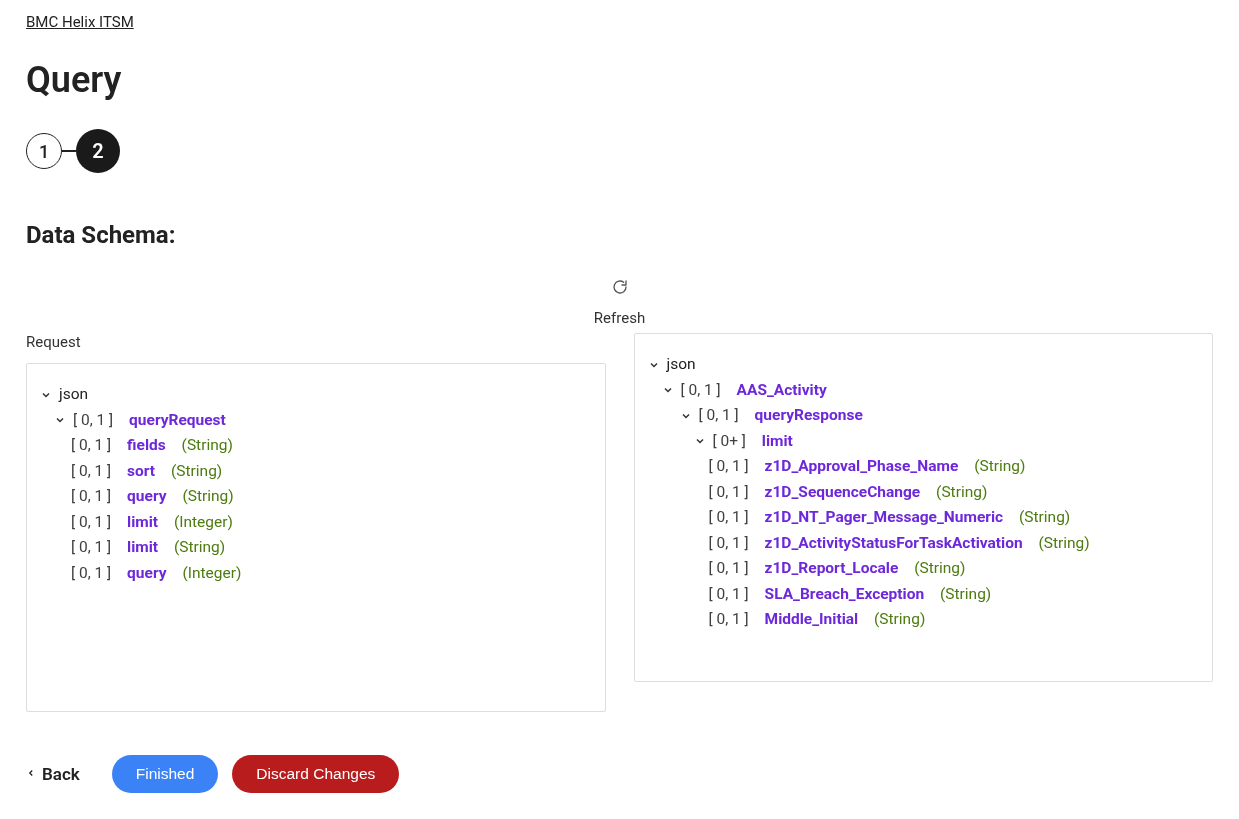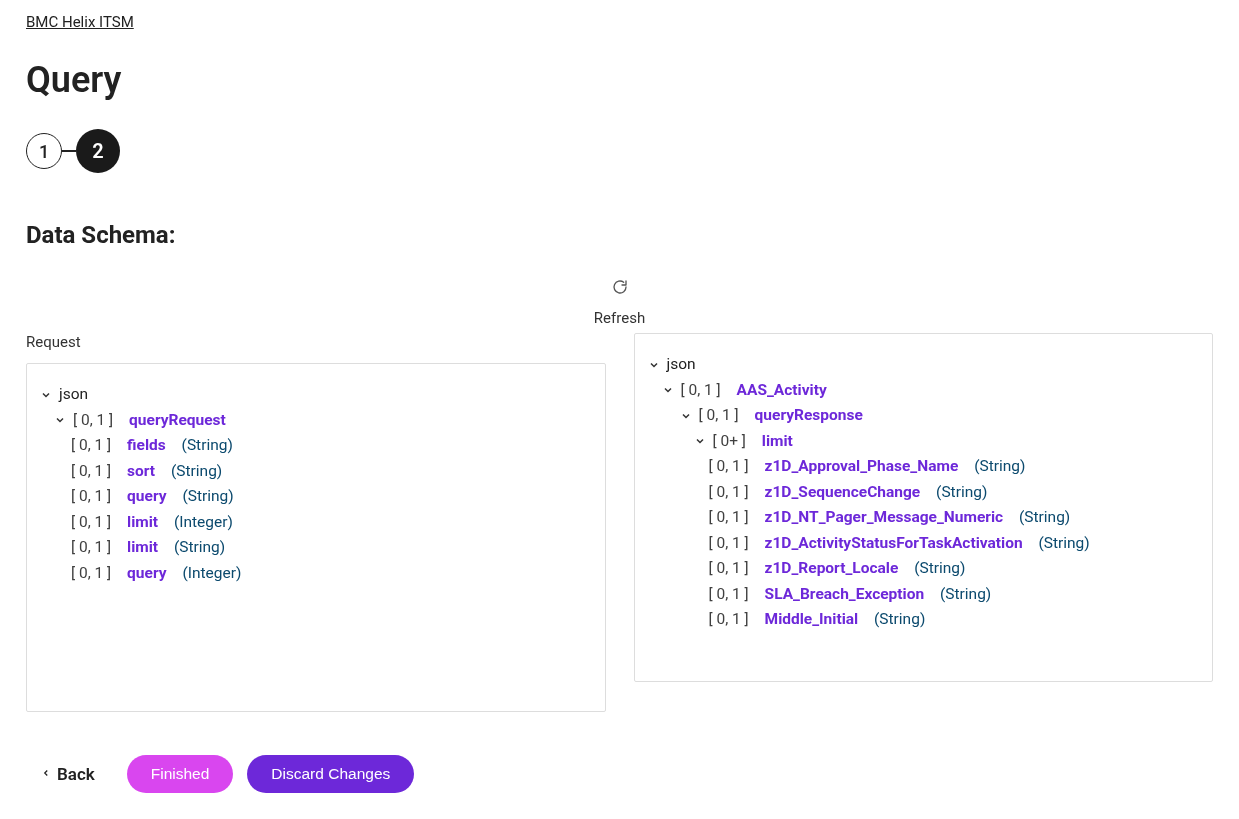--- a/index.html
+++ b/index.html
@@ -126,25 +126,25 @@
   }
   .chevron svg { display: block; }
   .ind-0 { padding-left: 0px; }
   .ind-1 { padding-left: 14px; }
   .ind-2 { padding-left: 32px; }
   .ind-3 { padding-left: 32px; }
   .ind-4 { padding-left: 46px; }
   .ind-5 { padding-left: 62px; }
   .card-text { color: #404040; }
   .name-bold { font-weight: 700; color: #6d28d9; }
-  .type-text { color: #0c4a6e; font-weight: 400; }
+  .type-text { color: #4d7c0f; font-weight: 400; }
   .footer {
     position: absolute;
     bottom: 26px;
-    left: 41px;
+    left: 26px;
     display: flex;
     align-items: center;
     gap: 32px;
   }
   .back-link {
     display: flex;
     align-items: center;
     gap: 6px;
     font-size: 17px;
     font-weight: 600;
@@ -153,22 +153,22 @@
   }
   .btn {
     border: none;
     border-radius: 999px;
     padding: 10px 24px;
     font-size: 15.5px;
     font-weight: 500;
     cursor: pointer;
     color: #ffffff;
   }
-  .btn-primary { background: #d946ef; }
-  .btn-secondary { background: #6d28d9; }
+  .btn-primary { background: #3b82f6; }
+  .btn-secondary { background: #b91c1c; }
 </style>
 </head>
 <body>
 
 <div class="breadcrumb">
   <a>BMC Helix ITSM</a>
 </div>
 
 <h1 class="page-title">Query</h1>
 

